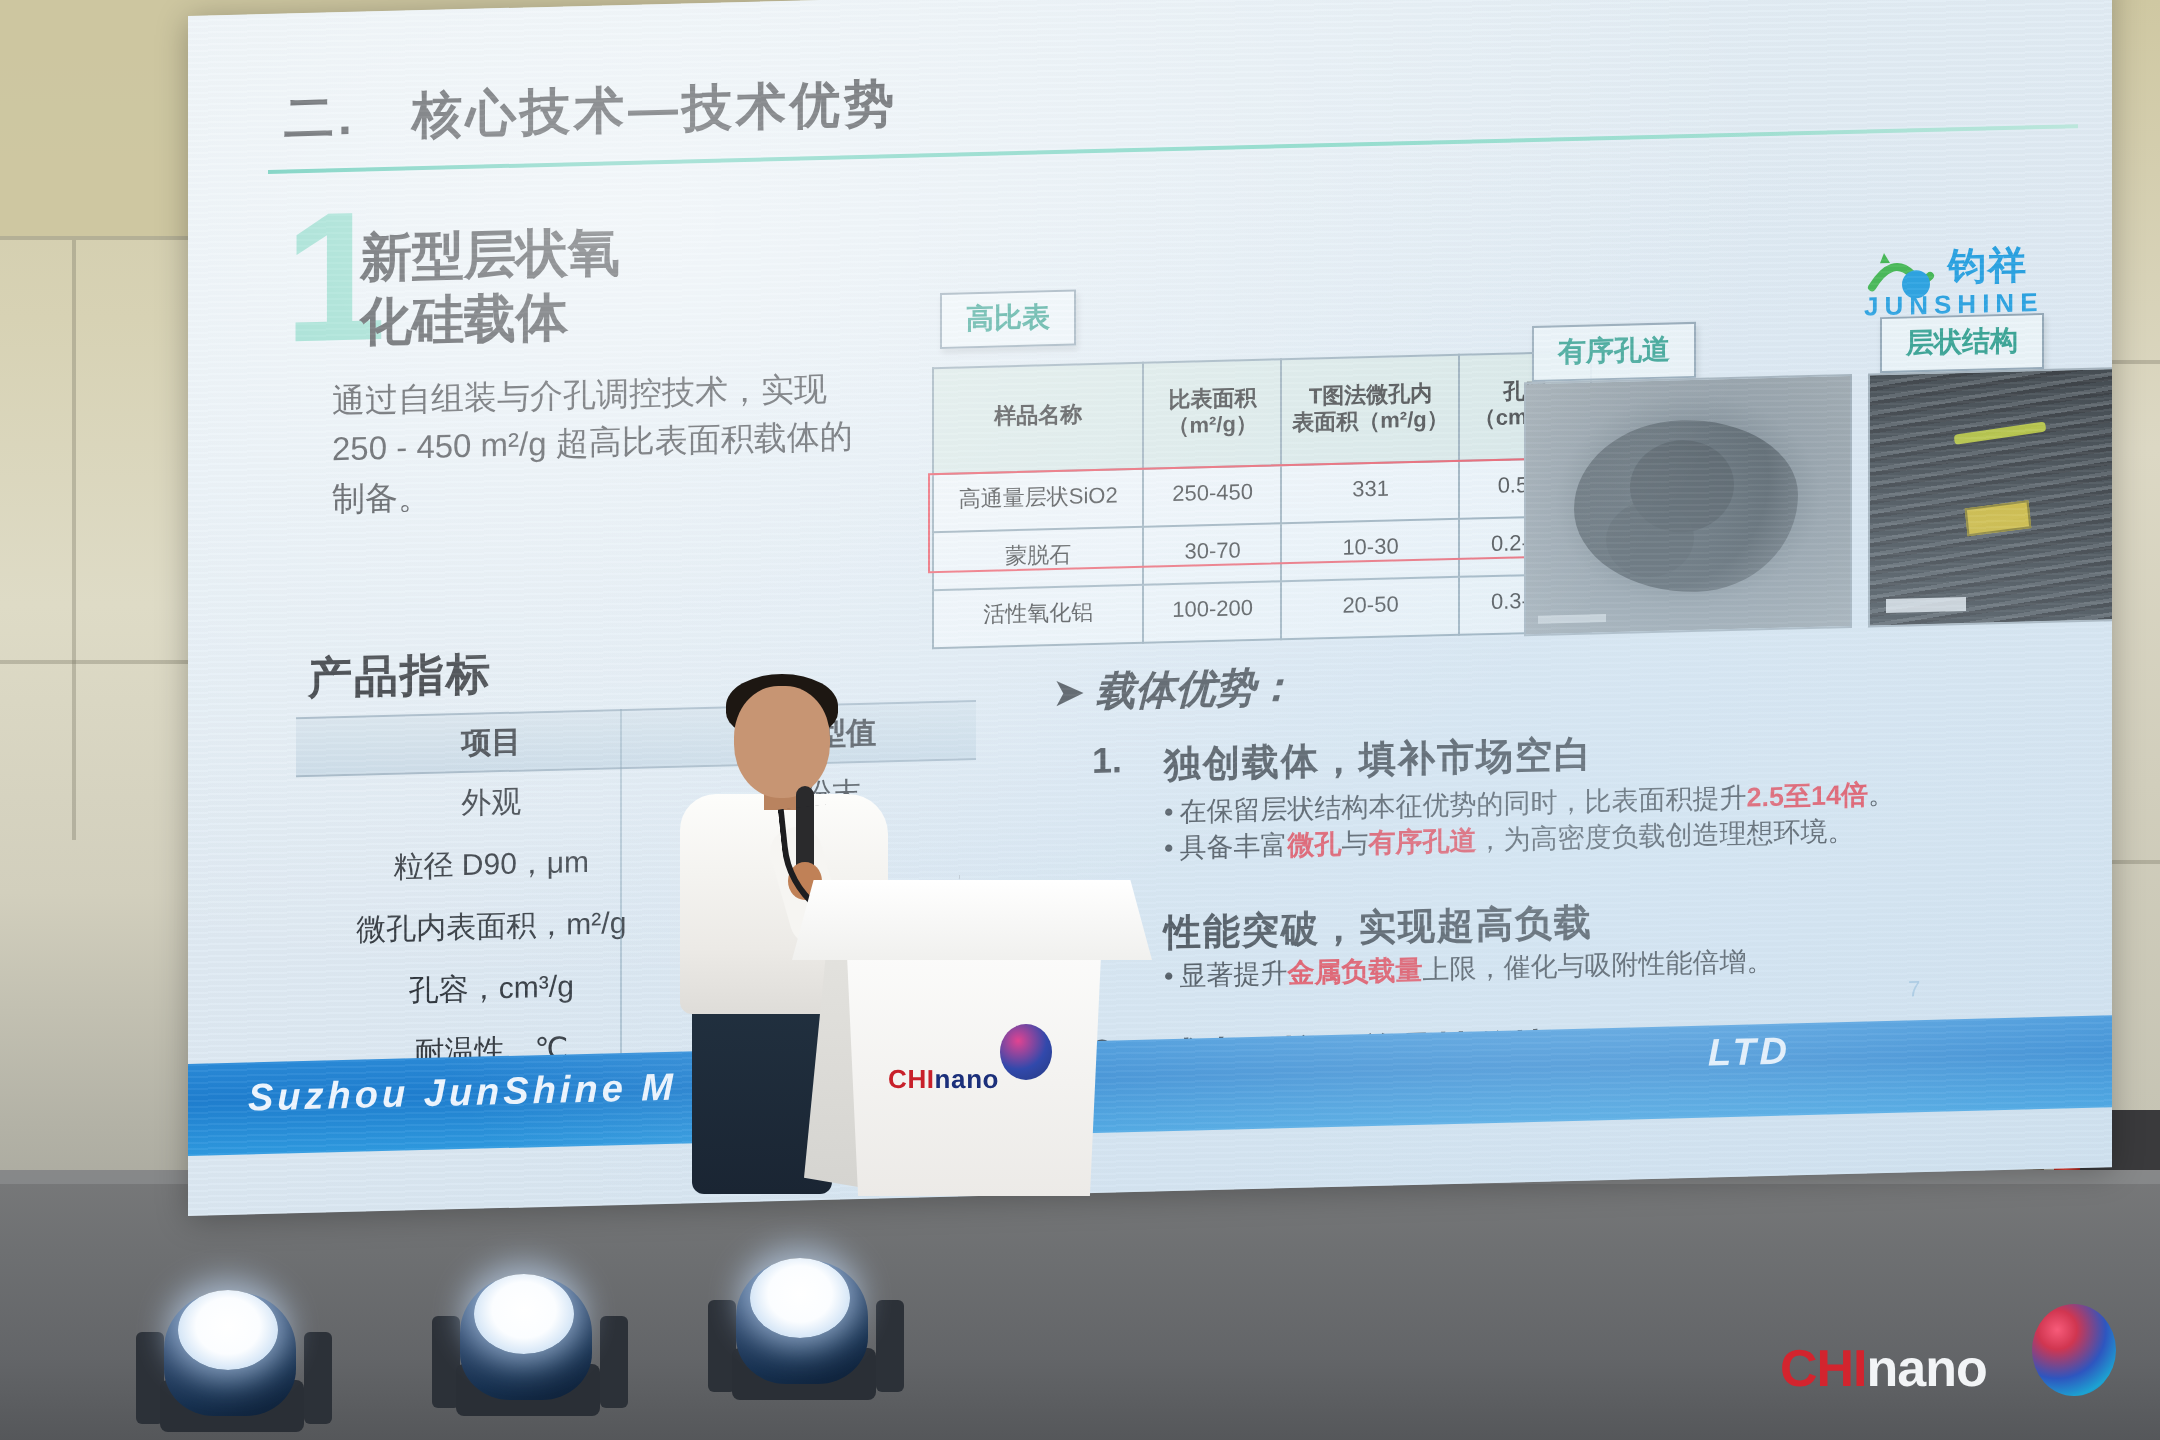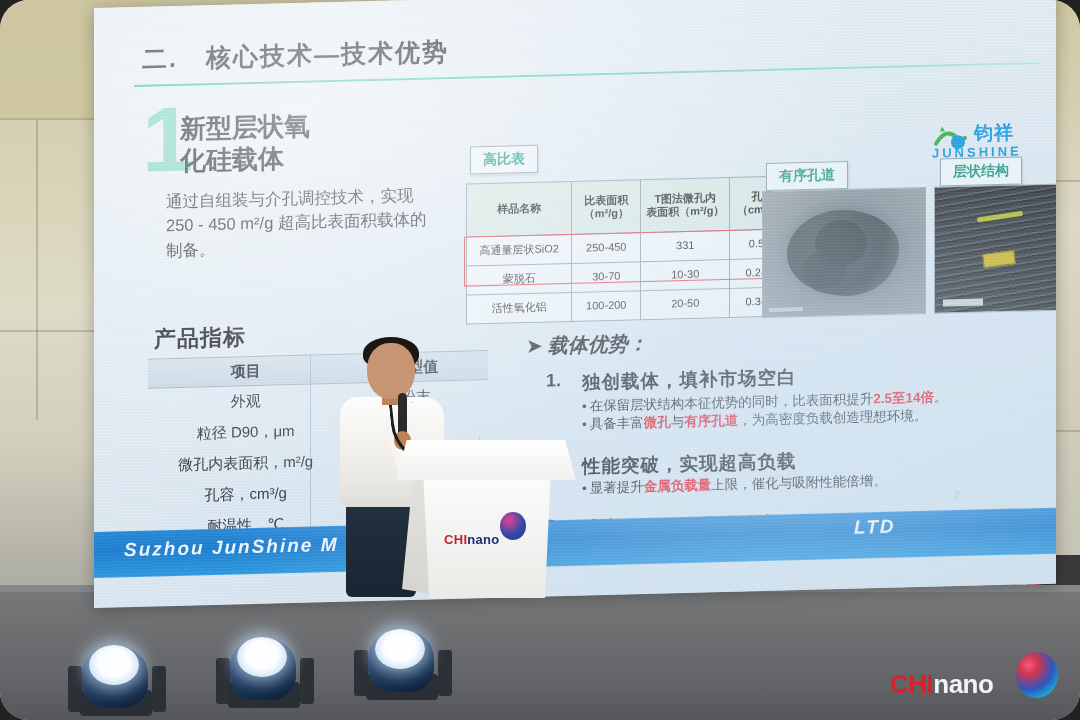--- a/index.html
+++ b/index.html
@@ -1,17 +1,17 @@
 <!DOCTYPE html>
 <html><head>
 <meta charset="utf-8">
 <style>
   html,body{margin:0;padding:0;background:#222;}
   body{font-family:"Liberation Sans","DejaVu Sans",sans-serif;}
-  #stage{position:relative;width:1080px;height:720px;overflow:hidden;background:#b9b7a4;border-radius:29px;}
+  #stage{position:relative;width:1080px;height:720px;overflow:hidden;background:#b9b7a4;}
 
   
   .wall{position:absolute;inset:0;background:
       linear-gradient(180deg,#cfc9a8 0%,#d7d2b4 22%,#dedbc6 42%,#d2cfbd 62%,#b3b2a6 78%,#8e8e88 100%);}
   .wall-seam{position:absolute;background:rgba(120,118,100,.35);}
   .ceil-block{position:absolute;left:0;top:0;width:300px;height:118px;background:#cdc69f;opacity:.85;}
   .ceil-block2{position:absolute;left:300px;top:0;width:760px;height:40px;background:#c9c29a;opacity:.6;}
   .wall-right{position:absolute;right:0;top:0;width:120px;height:560px;background:linear-gradient(180deg,#cfc8a2,#dcd8c4 40%,#c6c4b4 100%);}
   .red-pillar{position:absolute;left:1027px;top:470px;width:13px;height:120px;background:linear-gradient(90deg,#b52a20,#e8463a 45%,#a3251d);}
   .dark-door{position:absolute;left:1000px;top:470px;width:22px;height:120px;background:#5d5245;opacity:.8;}

